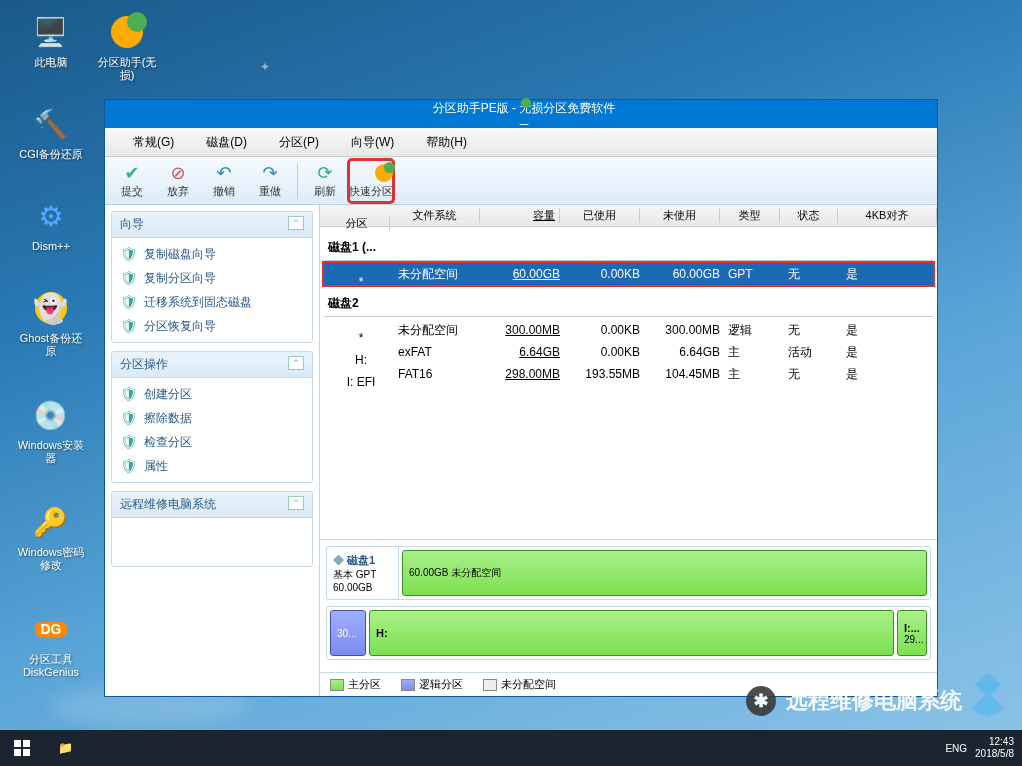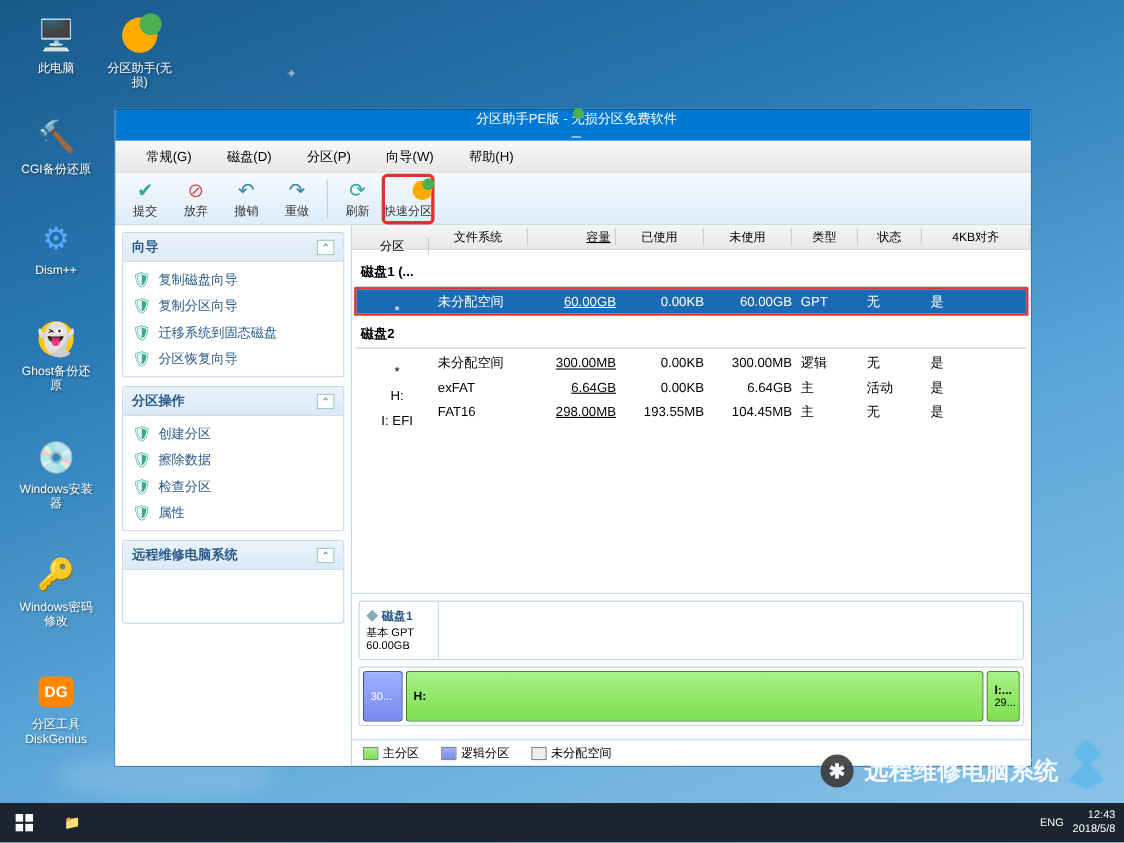--- a/index.html
+++ b/index.html
@@ -29,21 +29,21 @@
 .toolbar { height: 48px; background: linear-gradient(#f5faff,#deecf9); border-bottom: 1px solid #b8cfde; display: flex; align-items: center; padding: 0 4px; }
 .tbtn { width: 44px; height: 42px; display:flex; flex-direction:column; align-items:center; justify-content:center; cursor:pointer; border-radius:3px; margin:0 1px; }
 .tbtn .ti { font-size: 18px; height:22px; display:flex; align-items: center; }
 .tbtn .tl { font-size: 11px; color: #333; }
 .tsep { width:1px; height:36px; background:#b8cfde; margin: 0 4px; }
 .tbtn.hl { outline: 3px solid #e03030; outline-offset: -1px; align-items: flex-end; }
 
 .body-area { flex:1; display:flex; min-height:0; background:#fff; }
 .sidebar { width: 214px; padding: 6px; background:#fff; overflow-y:auto; }
 .panel { border:1px solid #c5d8e8; border-radius:3px; margin-bottom:8px; background:#fff; }
-.panel-hd { background: linear-gradient(#eaf3fb,#dbeaf7); padding: 4px 8px; font-size:12px; color:#2a5a8a; font-weight:bold; display:flex; justify-content:space-between; align-items:center; border-bottom:1px solid #c5d8e8; }
+.panel-hd { background: linear-gradient(#eaf3fb,#dbeaf7); padding: 4px 8px; font-size:12px; color:#2a5a8a; font-weight:normal; display:flex; justify-content:space-between; align-items:flex-start; border-bottom:1px solid #c5d8e8; }
 .panel-hd .col { width:16px; height:14px; background:#fff; border:1px solid #9cb; font-size:9px; display:flex; align-items:center; justify-content:center; color:#6a8; cursor:pointer; }
 .panel-bd { padding: 4px 2px; }
 .pitem { display:flex; align-items:center; padding:3px 6px; cursor:pointer; font-size:12px; color:#2a5a8a; }
 .pitem .pi { width:18px; height:18px; margin-right:6px; display:flex; align-items:center; justify-content:center; font-size:14px; }
 
 .main-area { flex:1; display:flex; flex-direction:column; border-left:1px solid #c5d8e8; min-width:0; }
 .grid-hd { display:flex; background:linear-gradient(#f5f5f5,#e8e8e8); border-bottom:1px solid #ccc; height:22px; align-items:center; font-size:11px; }
 .grid-hd > div { border-right:1px solid #ccc; padding:0 4px; text-align:center; }
 .col-p{width:70px;text-align:center;padding-left:8px!important;margin-top:15px;} .col-fs{width:90px;} .col-cap{width:80px;text-align:right!important;text-decoration:underline;} .col-used{width:80px;text-align:right;} .col-free{width:80px;text-align:center;} .col-type{width:60px;} .col-stat{width:58px;} .col-4k{flex:1;}
 
@@ -122,21 +122,21 @@
   <div class="desktop-icon" style="top:395px;left:16px">
     <div class="ico">💿</div>
     <div class="lbl">Windows安装器</div>
   </div>
   <div class="desktop-icon" style="top:502px;left:16px">
     <div class="ico" style="color:#ffc800">🔑</div>
     <div class="lbl">Windows密码修改</div>
   </div>
   <div class="desktop-icon" style="top:609px;left:16px">
     <div class="ico">
-        <span style="width:32px;height:28px;background:#ff8800;border-radius:6px;display:flex;align-items:center;justify-content:center;color:white;font-weight:bold;font-size:14px">DG</span>
+        <span style="width:32px;height:15px;background:#ff8800;border-radius:6px;display:flex;align-items:center;justify-content:center;color:white;font-weight:bold;font-size:14px">DG</span>
       </div>
     <div class="lbl">分区工具DiskGenius</div>
   </div>
 </div>
 
 <div class="window">
   <div class="titlebar">
     <div class="ticon"></div>
     <div class="ttxt">分区助手PE版 - 无损分区免费软件</div>
     <div class="wbtn">─</div>
@@ -299,20 +299,25 @@
             <div class="col-4k">是</div>
           </div>
         </div>
 
       <div class="disk-maps" id="disk-maps">
           <div class="dmap">
             <div class="dmap-info">
               <div class="dn"><span style="color:#8ab">◆</span> 磁盘1</div>
               <div>基本 GPT</div>
               <div>60.00GB</div>
+            </div>
+            <div class="dmap-seg-wrap">
+              <div class="seg primary" style="flex: 1 1 0%;">
+                <div>60.00GB 未分配空间</div>
+              </div>
             </div>
           </div>
           <div class="dmap">
             <div class="dmap-seg-wrap">
               <div class="seg logical" style="width: 36px;">
                 <div>30...</div>
               </div>
               <div class="seg primary" style="flex: 1 1 0%;">
                 <div class="sn">H:</div>
               </div>

